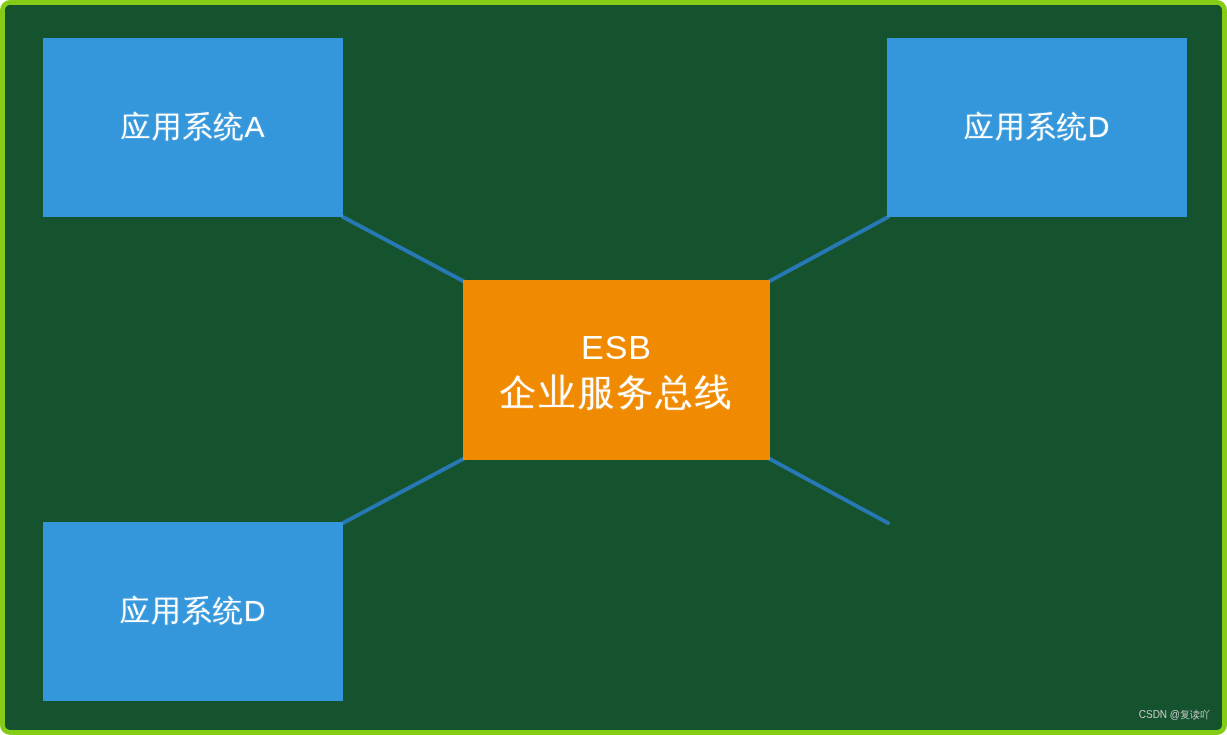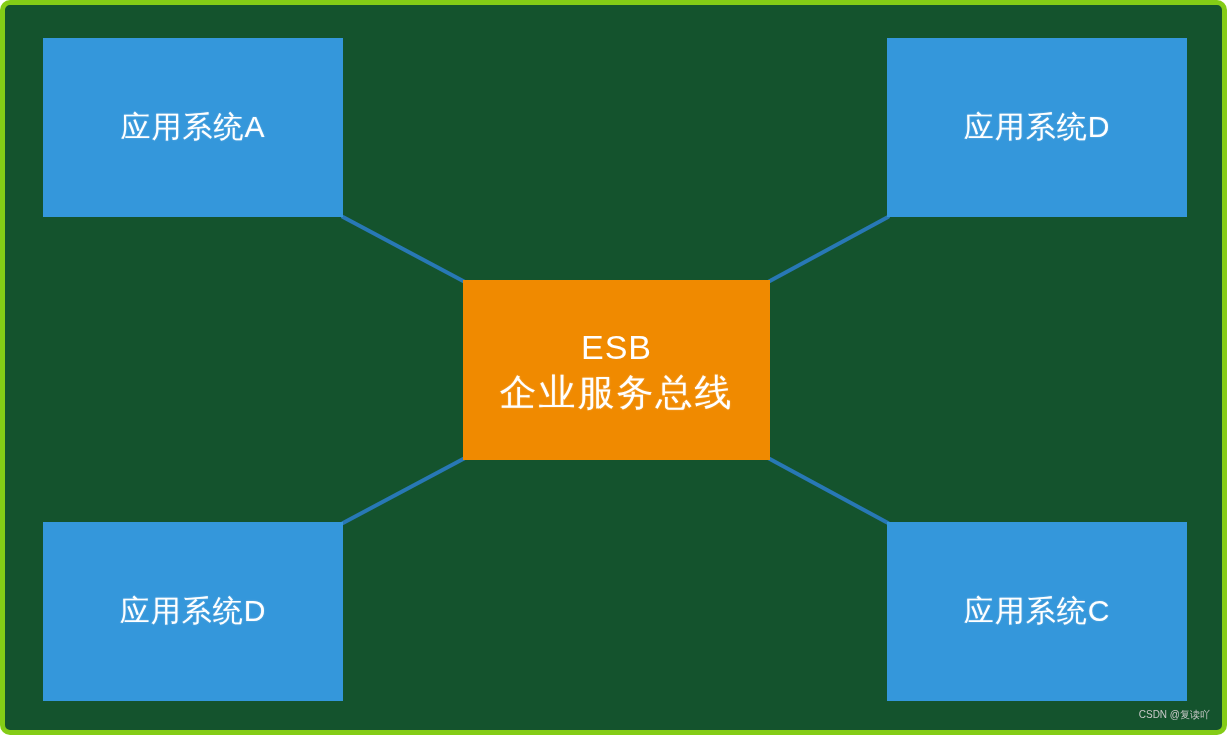--- a/index.html
+++ b/index.html
@@ -96,19 +96,16 @@
 
   <div class="node esb-node">
     <div class="esb-title">ESB</div>
     <div class="esb-subtitle">企业服务总线</div>
   </div>
 
   <div class="node app-node node-d">
     <span>应用系统D</span>
   </div>
 
-  <div class="node app-node node-c">
-    <span>应用系统C</span>
-  </div>
 
   <div class="watermark">CSDN @复读吖</div>
 
 </div>
 
 </body></html>

